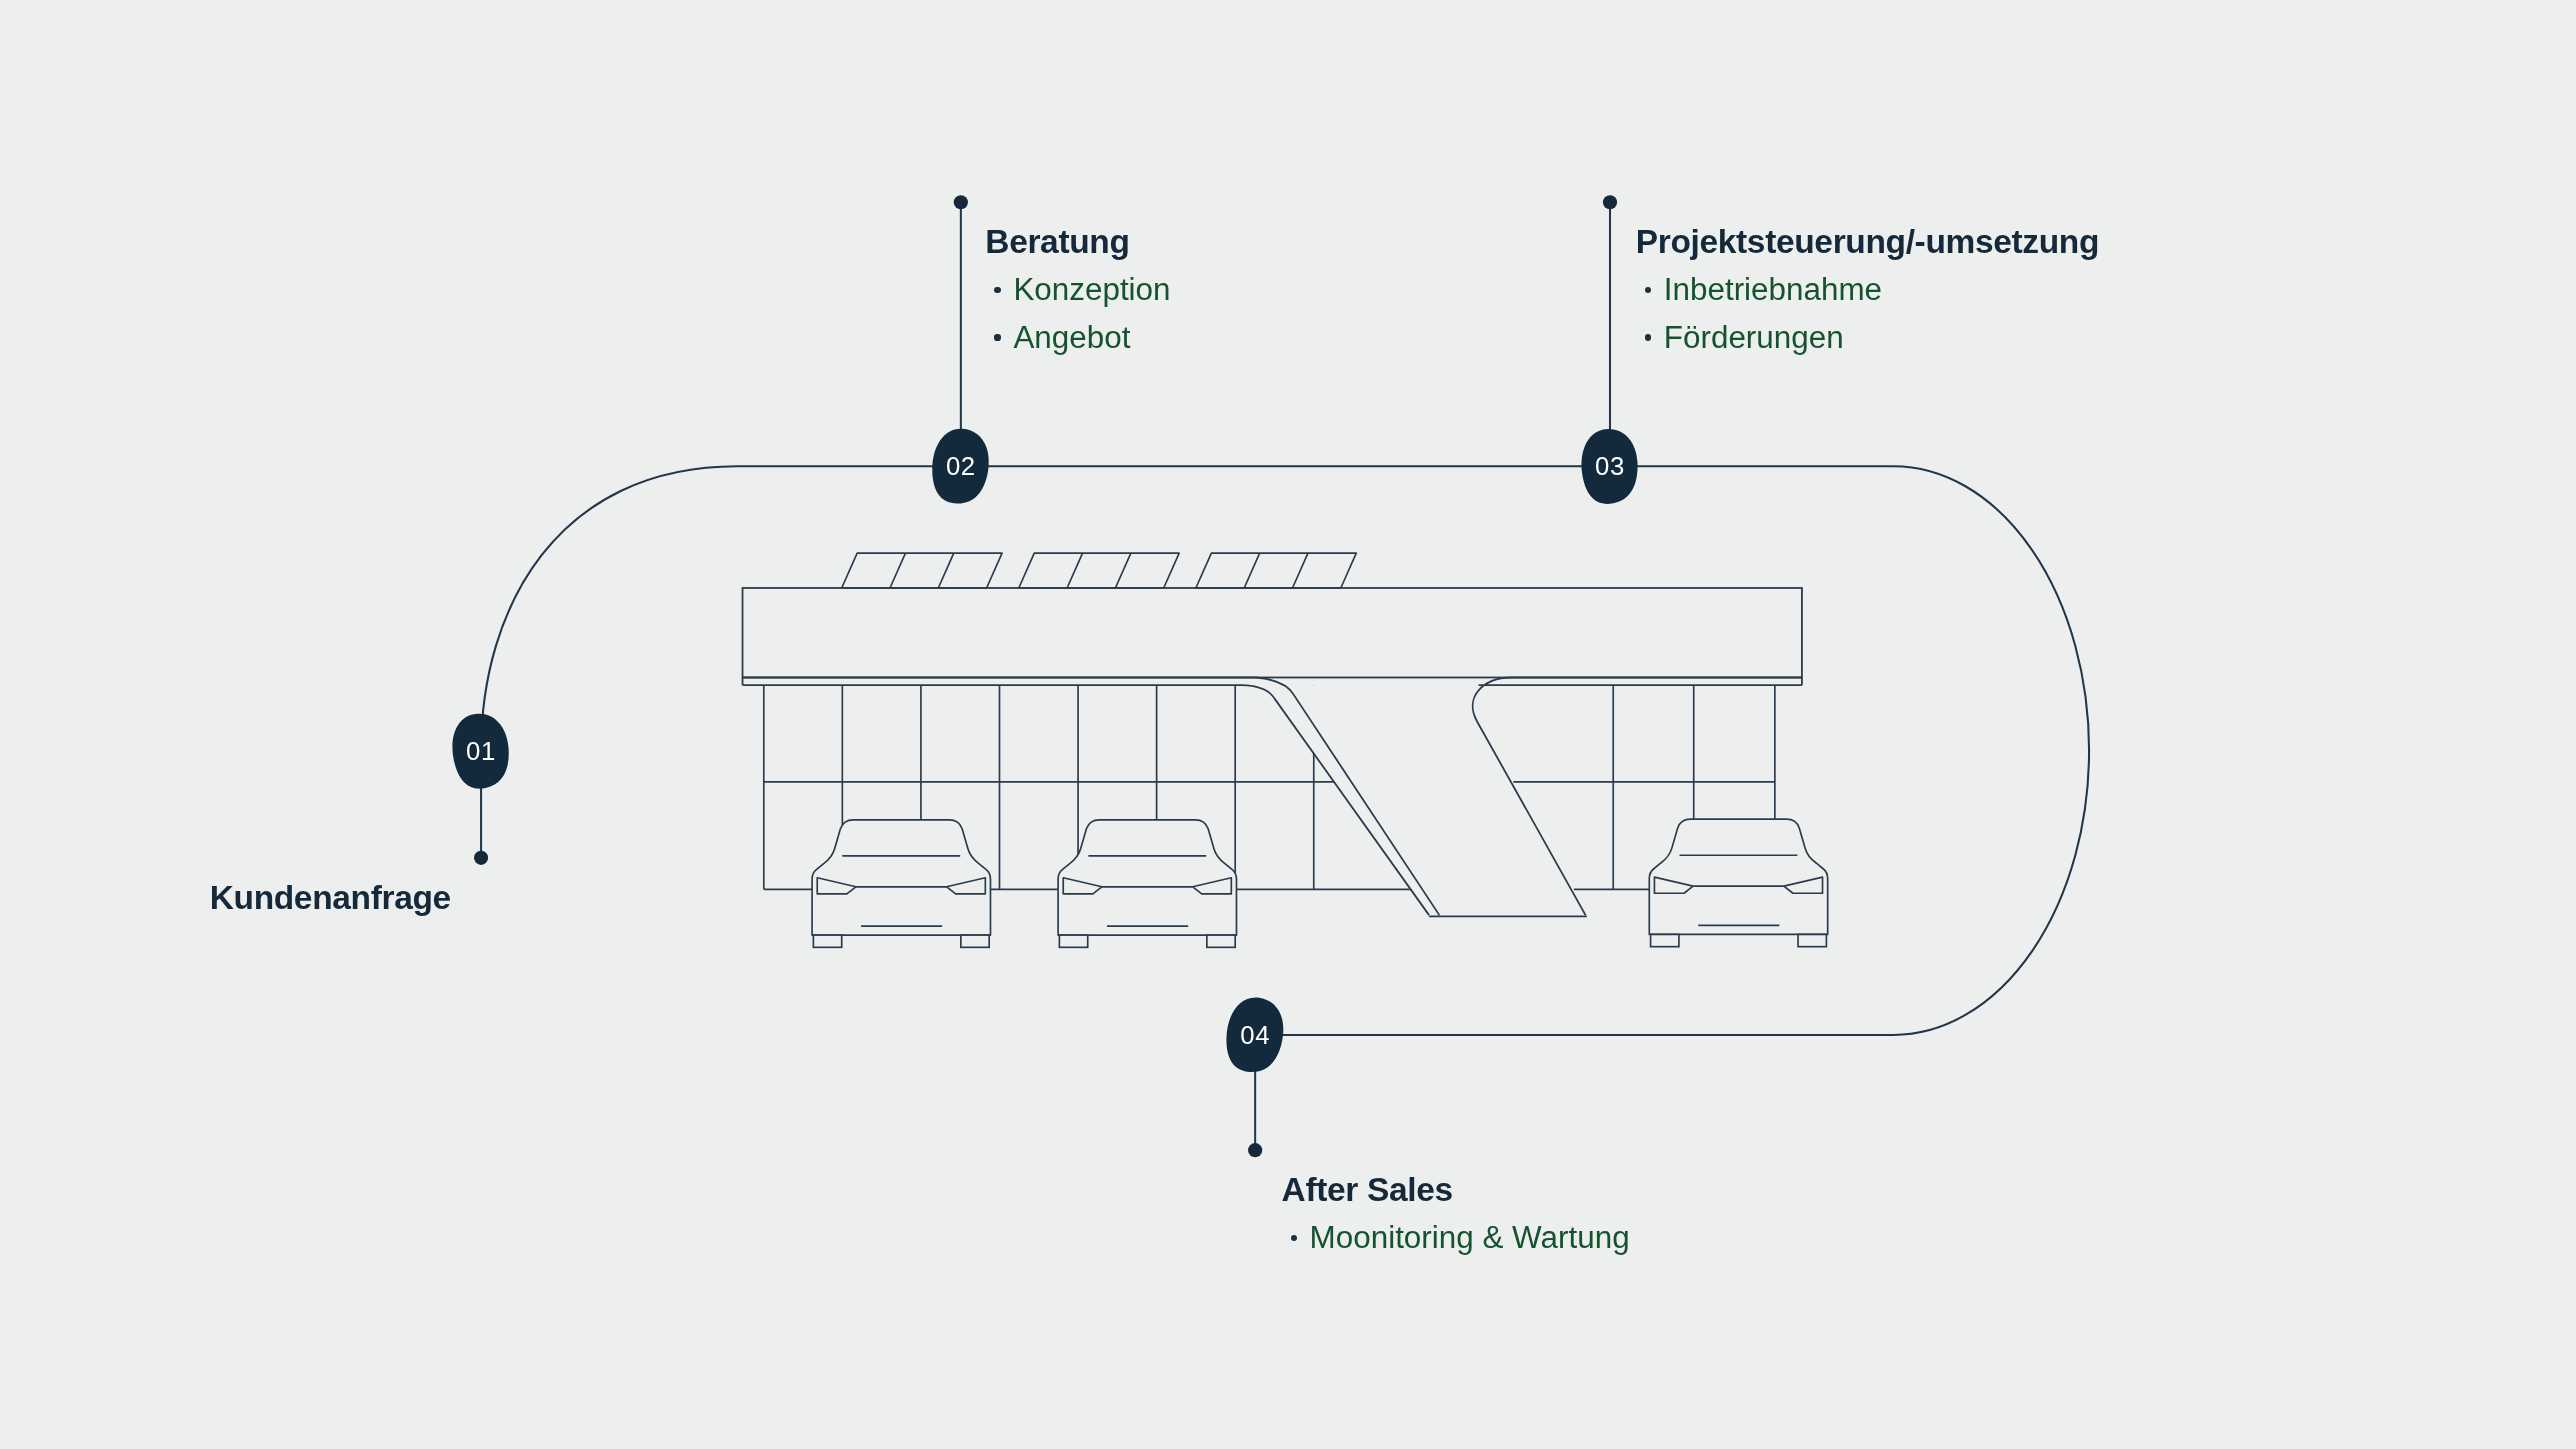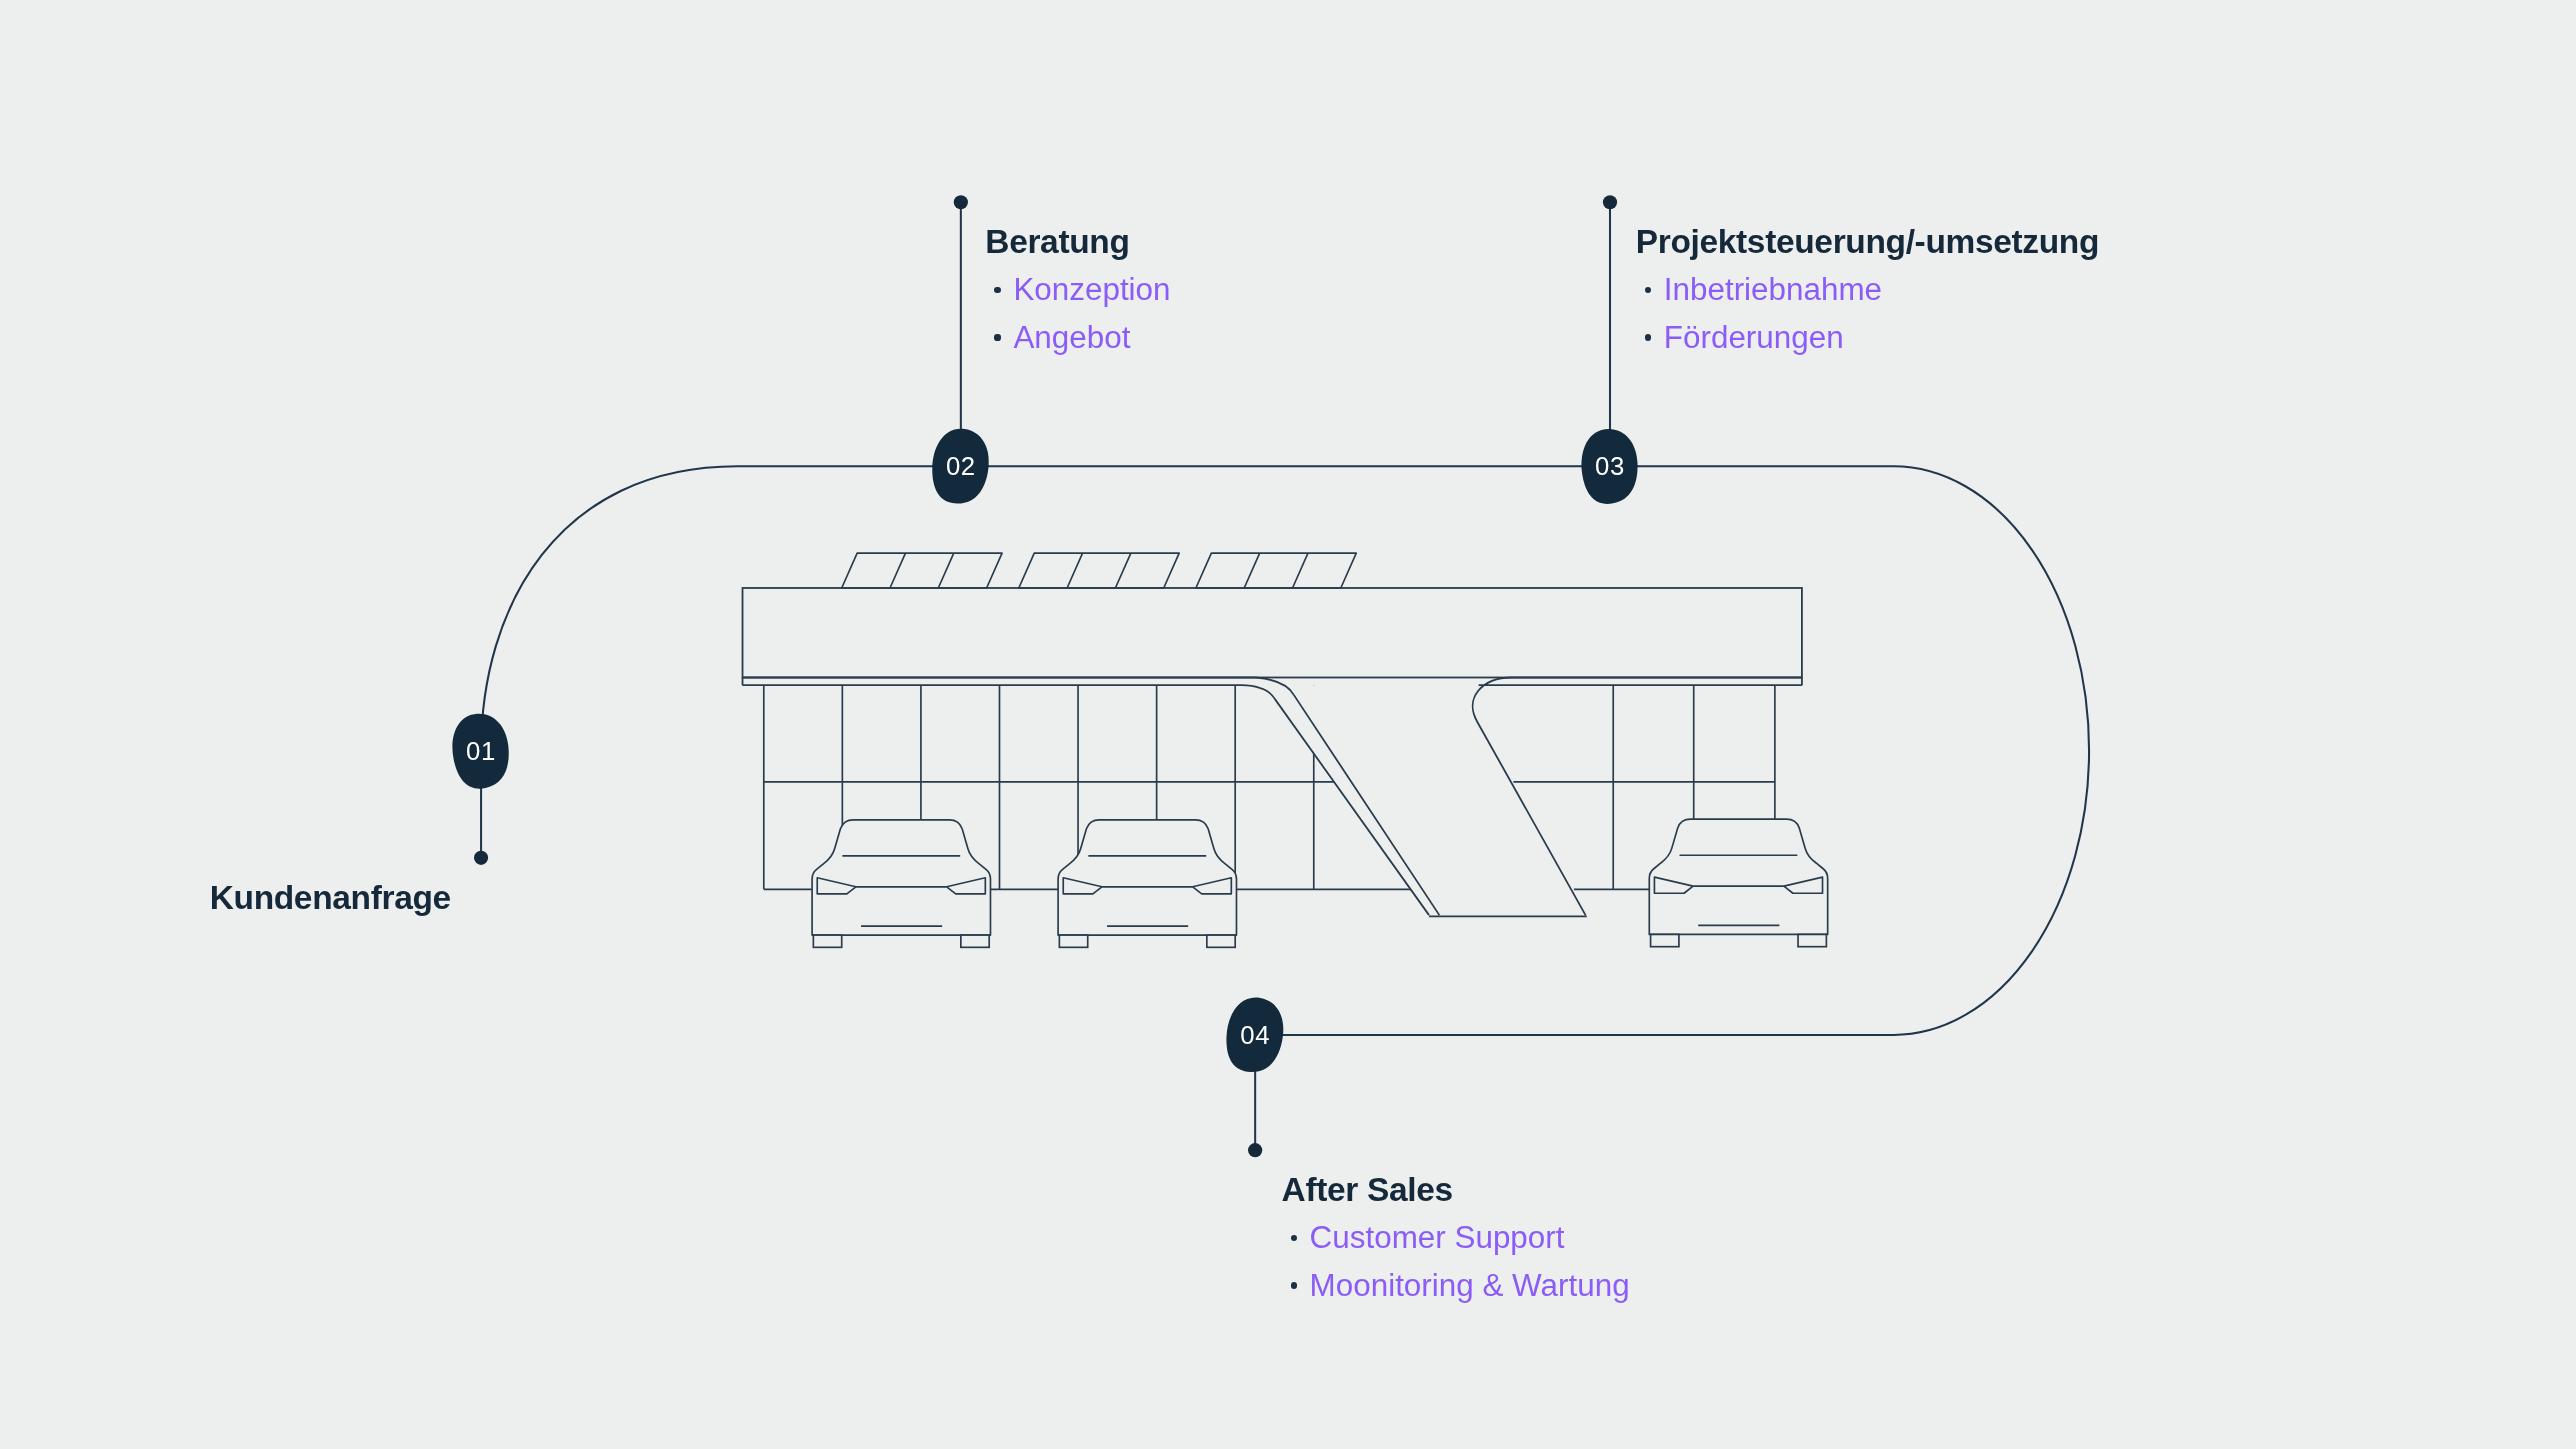--- a/index.html
+++ b/index.html
@@ -20,21 +20,21 @@
     letter-spacing:-0.01em;
     height:1.85vw;
     display:flex;align-items:center;margin-top:40px;
   }
   .label-item{
     font-size:1.22vw;
     font-weight:400;
     height:1.85vw;
     display:flex;align-items:center;
     padding-left:0.35vw;
-    color:#8b5cf6;
+    color:#14532d;
   }
   .bullet-dot{
     display:inline-block;
     width:0.24vw;height:0.24vw;border-radius:50%;
     background:#1c3042;
     margin-right:0.5vw;
     flex:0 0 auto;
   }
   .single-line{display:flex;align-items:flex-start;height:1.85vw;}
   .align-right{text-align:right;}
@@ -151,22 +151,18 @@
       <span>Förderungen</span>
     </div>
   </div>
 
   <div class="label-block" style="left:49.75%; top:77.733%;">
     <div class="label-title">
       <span>After Sales</span>
     </div>
     <div class="label-item">
       <span class="bullet-dot"></span>
-      <span>Customer Support</span>
-    </div>
-    <div class="label-item">
-      <span class="bullet-dot"></span>
       <span>Moonitoring &amp; Wartung</span>
     </div>
   </div>
 
 </div>
 
 
 </body></html>

